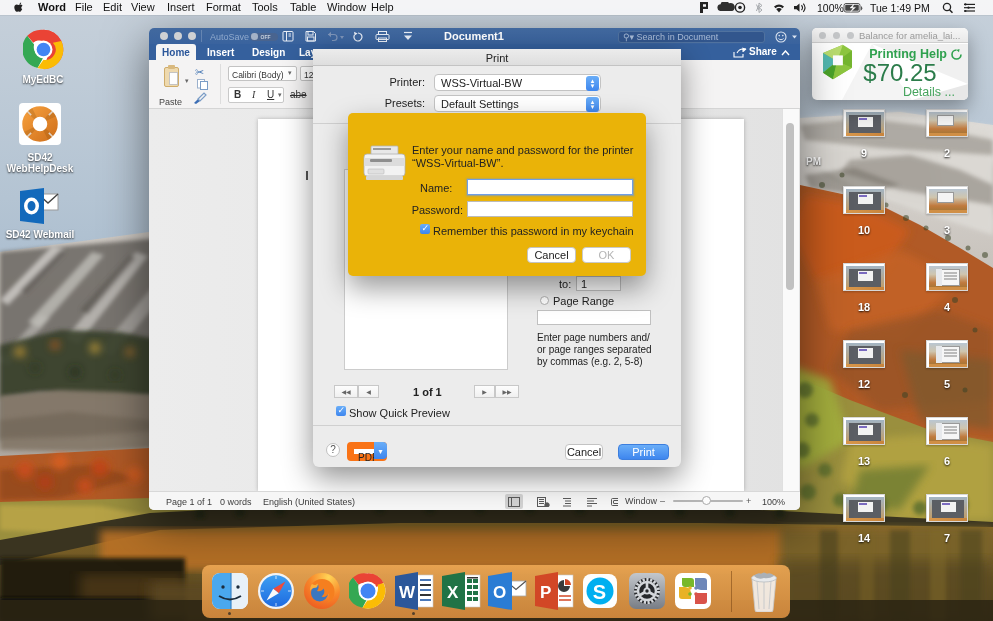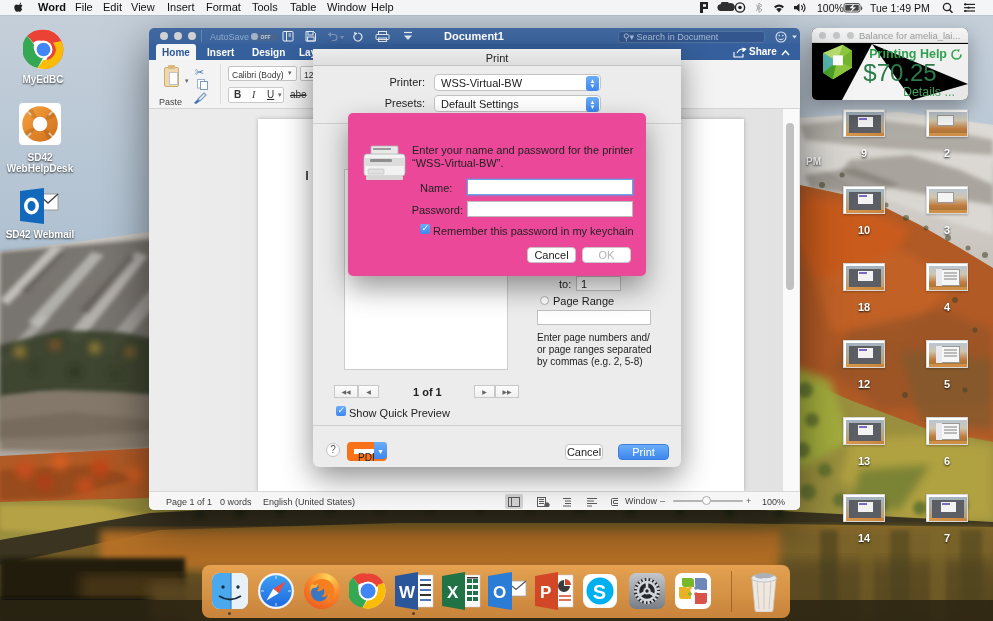--- a/index.html
+++ b/index.html
@@ -375,21 +375,21 @@
       <line x1="266" y1="2.4" x2="277" y2="2.4"></line>
           <line x1="266" y1="5.7" x2="277" y2="5.7"></line>
           <line x1="266" y1="9" x2="277" y2="9"></line>
     </g>
     <circle cx="267.4" cy="2.4" r="1.1" fill="#222"></circle>
         <circle cx="270.5" cy="5.7" r="1.1" fill="#222"></circle>
         <circle cx="267.4" cy="9" r="1.1" fill="#222"></circle>
   </svg>
 </div>
 
-<div class="abs" style="z-index:2;left:812px;top:28px;width:156px;height:72px;border-radius:5px;background:#000000;box-shadow:0 8px 20px rgba(0,0,0,0.35);overflow:hidden;">
+<div class="abs" style="z-index:2;left:812px;top:28px;width:156px;height:72px;border-radius:5px;background:#ffffff;box-shadow:0 8px 20px rgba(0,0,0,0.35);overflow:hidden;">
   <div class="abs" style="left:0;top:0;width:156px;height:15px;background:linear-gradient(#f6f6f6,#e9e9e9);border-bottom:1px solid #cfcfcf;">
     <div class="abs" style="left:7px;top:4px;width:7px;height:7px;border-radius:50%;background:#c4c6c8;"></div>
     <div class="abs" style="left:21px;top:4px;width:7px;height:7px;border-radius:50%;background:#c4c6c8;"></div>
     <div class="abs" style="left:35px;top:4px;width:7px;height:7px;border-radius:50%;background:#c4c6c8;"></div>
     <div class="abs" style="left:47px;top:2px;font-size:9.5px;color:#9a9a9a;white-space:nowrap;">Balance for amelia_lai...</div>
   </div>
   <svg class="abs" style="left:0;top:16px" width="156" height="56" viewBox="0 0 156 56">
     <polygon points="60,0 156,0 156,40" fill="#f0f0f0"></polygon>
     <polygon points="100,56 156,40 156,56" fill="#e8e8e8"></polygon>
     <polygon points="60,0 100,56 30,56" fill="#f4f4f4"></polygon>
@@ -583,21 +583,21 @@
   <div class="abs" style="left:36px;top:358px;">Show Quick Preview</div>
   <div class="abs" style="left:0px;top:376px;width:368px;height:1px;background:#d0d0d0;"></div>
 
   <div class="abs" style="left:13px;top:394px;width:14px;height:14px;border:1px solid #c0c0c0;border-radius:50%;background:#fff;text-align:center;font-size:10px;color:#555;">?</div>
   <div class="abs" style="left:34px;top:393px;width:40px;height:17px;background:#fff;border:7px solid #f97316;border-radius:4px;padding:2.5px 4px;font-size:10px;">PDF</div>
   <div class="abs" style="left:61px;top:393px;width:13px;height:17px;background:linear-gradient(#6aaef8,#3e86ee);border-radius:0 4px 4px 0;color:#fff;font-size:8px;text-align:center;padding-top:4.5px;">▾</div>
   <div class="abs" style="left:252px;top:395px;width:38px;height:16px;background:#fff;border:1px solid #c3c3c3;border-radius:4px;text-align:center;padding-top:1px;">Cancel</div>
   <div class="abs" style="left:305px;top:395px;width:51px;height:16px;background:linear-gradient(#6aaef8,#3e86ee);border:1px solid #3c7ede;border-radius:4px;color:#fff;text-align:center;padding-top:1px;">Print</div>
 </div>
 
-<div class="abs" style="z-index:5;left:348px;top:113px;width:298px;height:163px;background:#ec4899;border-radius:5px;box-shadow:0 12px 28px rgba(0,0,0,0.4);font-size:11px;color:#222;">
+<div class="abs" style="z-index:5;left:348px;top:113px;width:298px;height:163px;background:#eab308;border-radius:5px;box-shadow:0 12px 28px rgba(0,0,0,0.4);font-size:11px;color:#222;">
 
   <svg class="abs" style="left:15px;top:32px" width="43" height="36" viewBox="0 0 43 36">
     <rect x="8" y="1" width="27" height="10" rx="1" fill="#e8e8e8" stroke="#b5b5b5" stroke-width="0.8"></rect>
     <rect x="10" y="3" width="18" height="2" fill="#9a9a9a"></rect>
     <rect x="1" y="9" width="41" height="22" rx="3" fill="#f2f2f2" stroke="#b0b0b0" stroke-width="0.8"></rect>
     <rect x="1" y="13" width="41" height="8" fill="#dcdcdc"></rect>
     <rect x="7" y="14" width="22" height="3" rx="1" fill="#8e8e8e"></rect>
     <rect x="5" y="24" width="16" height="5" rx="1" fill="#e0e0e0" stroke="#bbb" stroke-width="0.6"></rect>
     <rect x="3" y="31" width="37" height="4" rx="1" fill="#d6d6d6"></rect>
   </svg>

